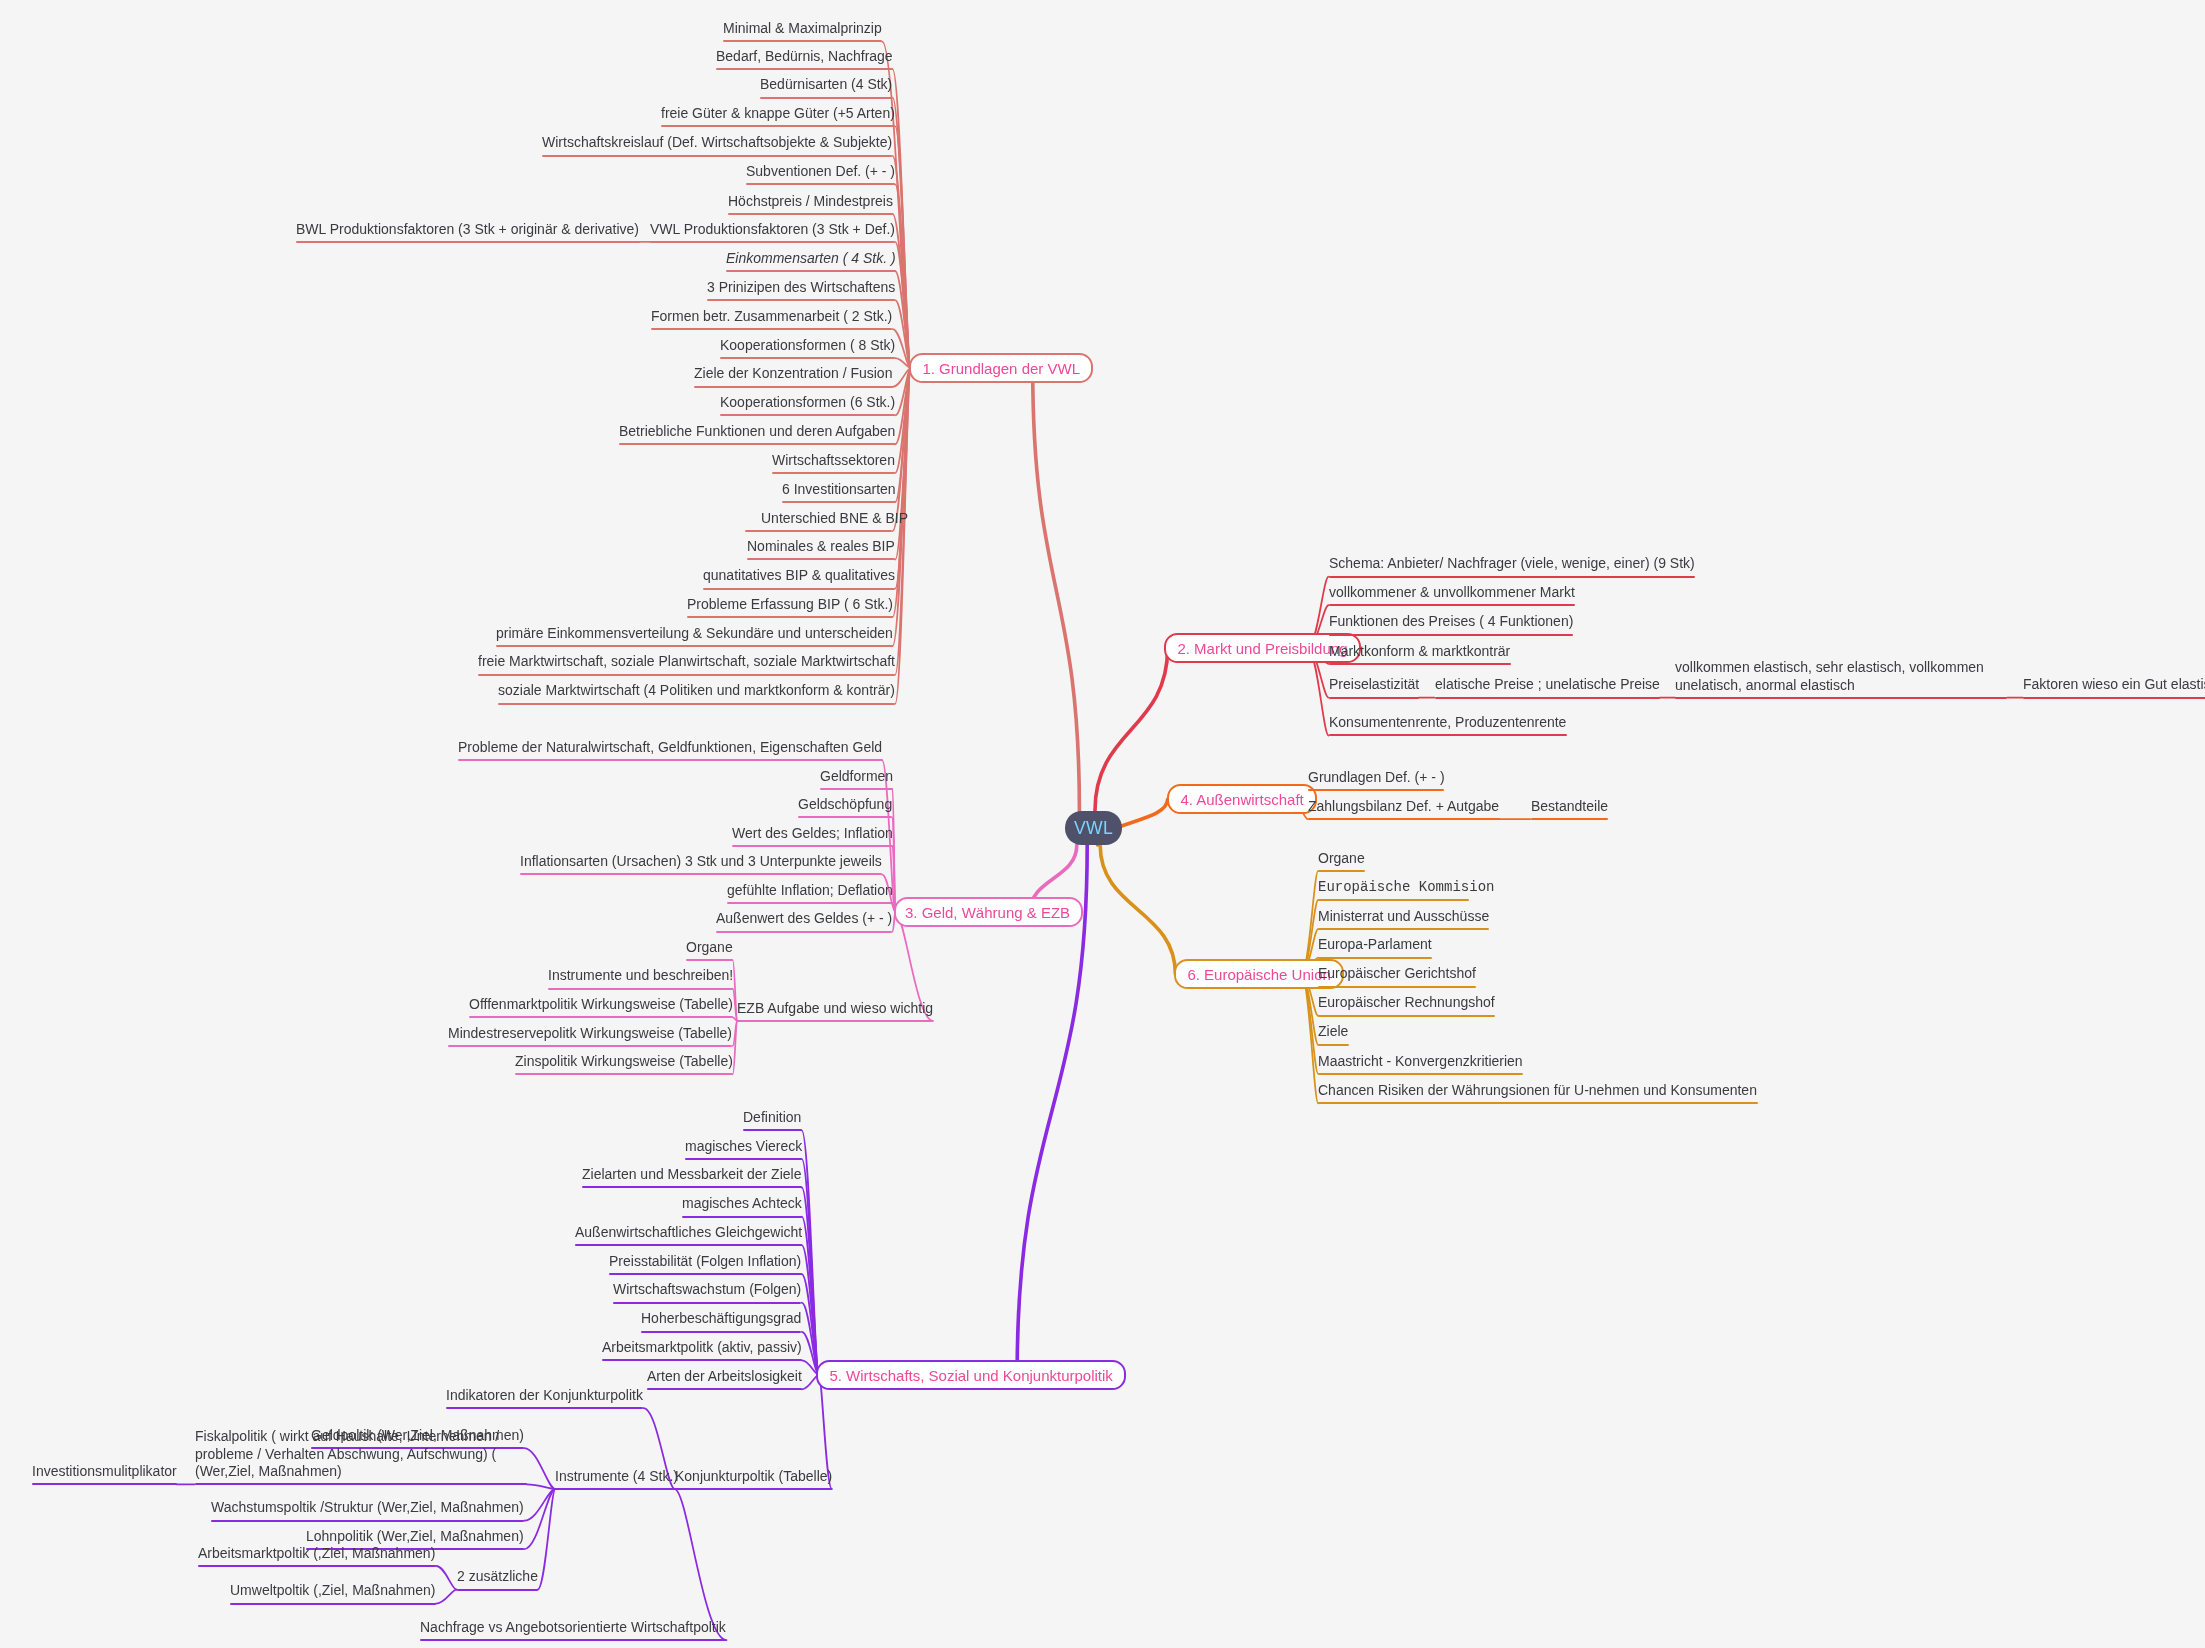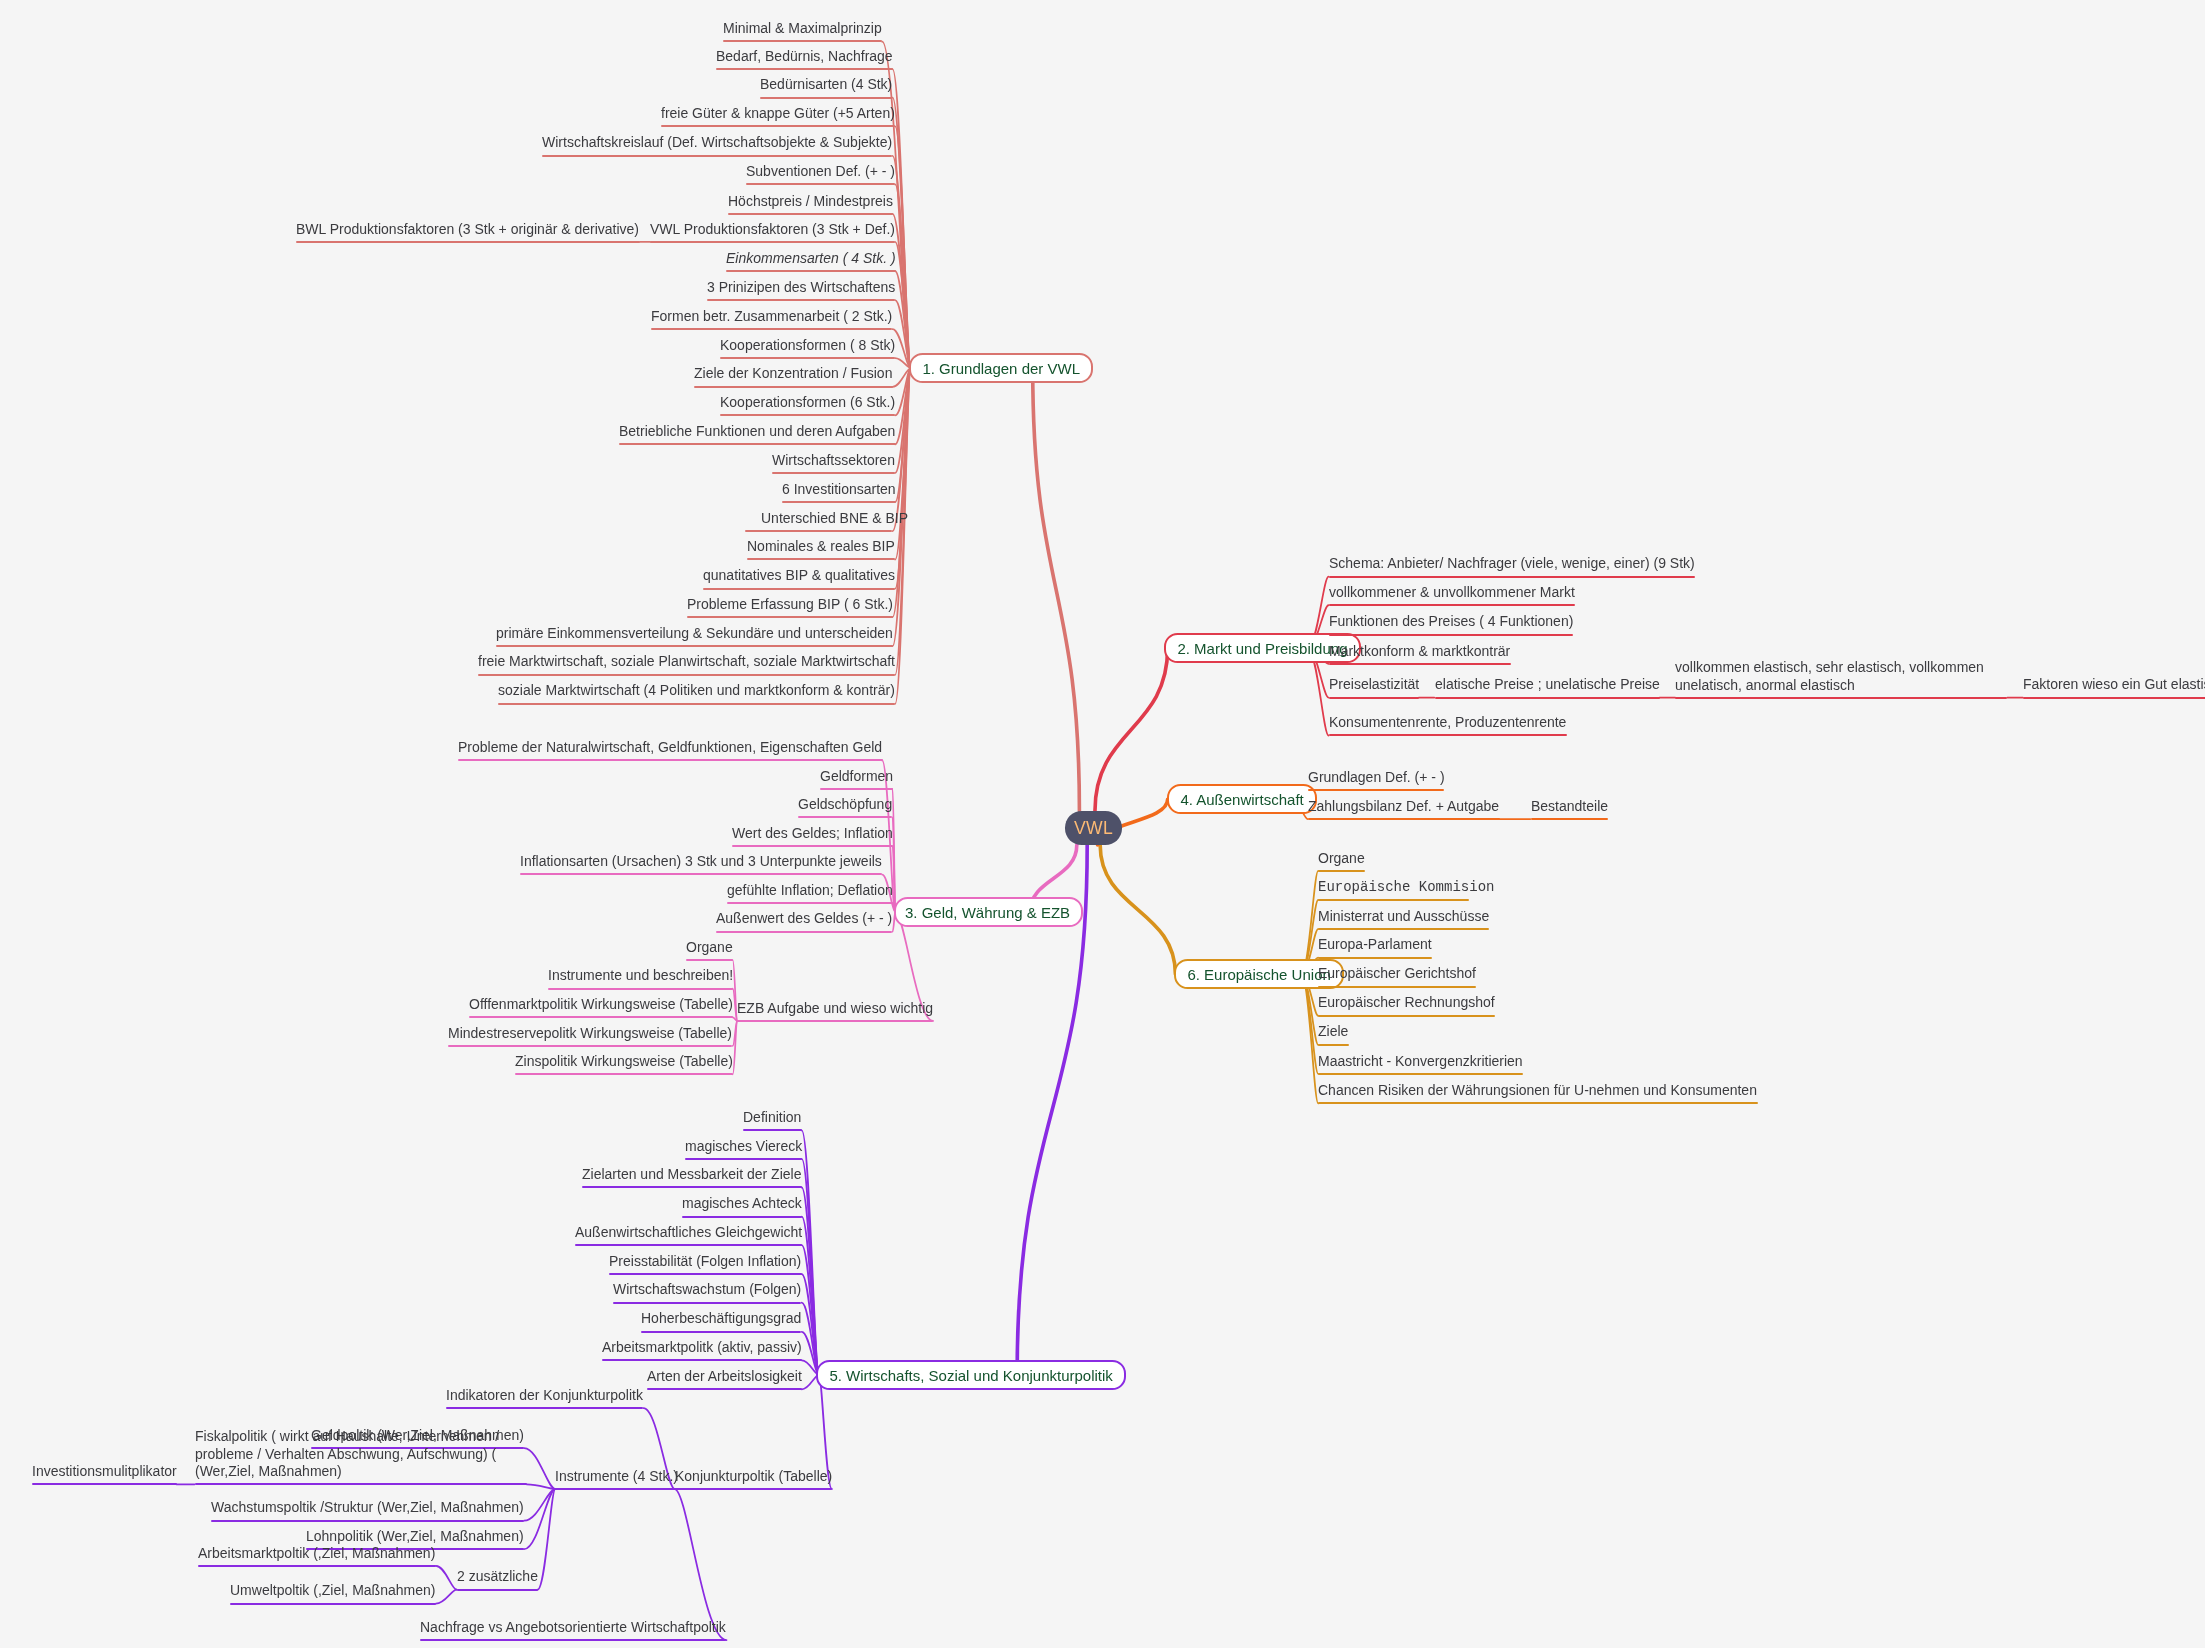--- a/index.html
+++ b/index.html
@@ -7,27 +7,27 @@
   #stage{position:relative;width:2205px;height:1649px;background:#f5f5f5;overflow:hidden;}
   #wires{position:absolute;left:0;top:0;width:2205px;height:1649px;pointer-events:none;}
 
   .node{position:absolute;white-space:nowrap;color:#3b3b3f;line-height:1.25;}
   .leaf{font-size:14px;}
   .leaf.wrap{white-space:normal;}
 
   
   .bar{position:absolute;height:2.1px;border-radius:1px;}
 
-  .root{position:absolute;background:#4e5169;color:#fdba74;border-radius:16.6px;
+  .root{position:absolute;background:#4e5169;color:#7dd3fc;border-radius:16.6px;
         display:flex;align-items:center;justify-content:center;
         font-size:17.6px;letter-spacing:0.3px;}
 
   .branch{position:absolute;background:#ffffff;border-radius:13.5px;
           display:flex;align-items:center;justify-content:center;
-          font-size:15px;color:#14532d;padding:0 11.4px;box-sizing:border-box;}
+          font-size:15px;color:#ec4899;padding:0 11.4px;box-sizing:border-box;}
   .b1{border:2.6px solid #d9746f;}
   .b2{border:2.6px solid #e03b4c;}
   .b3{border:2.6px solid #e86bc0;padding-left:9px;}
   .b4{border:2.6px solid #f26a1b;}
   .b5{border:2.6px solid #8a2be2;}
   .b6{border:2.6px solid #d8921c;}
 </style>
 </head>
 <body>
 

